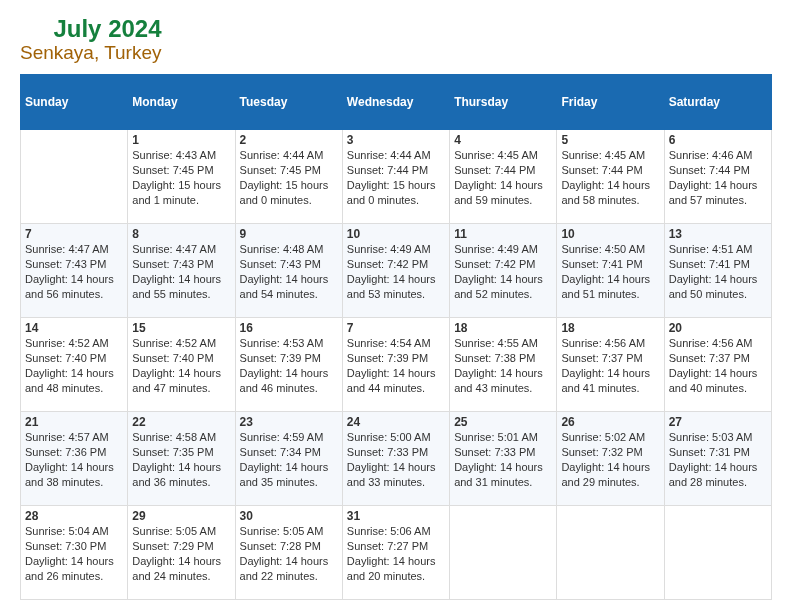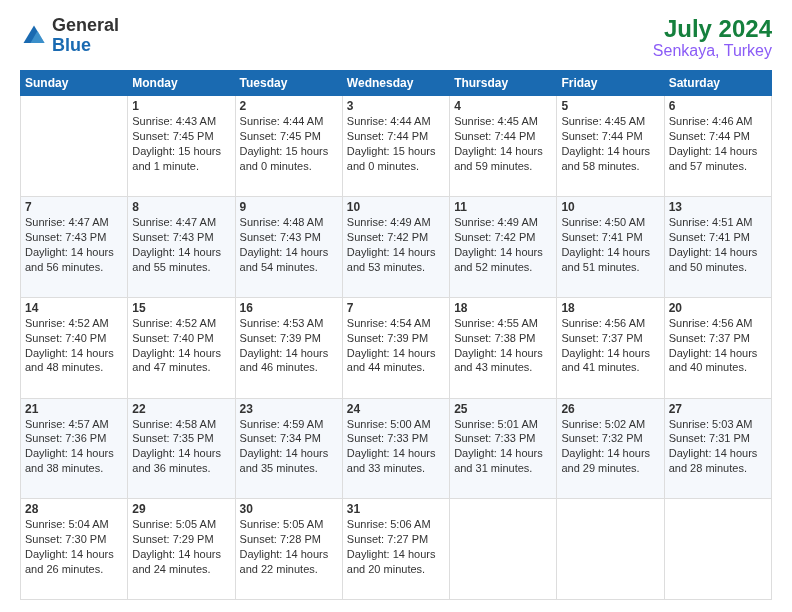--- a/index.html
+++ b/index.html
@@ -50,36 +50,36 @@
     .title-block {
       text-align: right;
     }
     .main-title {
       font-size: 24px;
       font-weight: bold;
       color: #15803d;
       line-height: 1.1;
     }
     .subtitle {
-      font-size: 16px;
-      color: #8b5cf6;
+      font-size: 19px;
+      color: #a16207;
     }
     .calendar {
       flex: 1;
       border: 1px solid #ccc;
       border-collapse: collapse;
       width: 100%;
       table-layout: fixed;
     }
     .calendar th {
       background: #1a6ab1;
       color: #fff;
       font-size: 12px;
       font-weight: bold;
-      padding: 5px 4px;
+      padding: 20px 4px;
       text-align: left;
       border: 1px solid #1a6ab1;
     }
     .calendar td {
       border: 1px solid #ddd;
       vertical-align: top;
       padding: 3px 4px;
       font-size: 10px;
       color: #333;
       height: 82px;
@@ -102,30 +102,20 @@
     }
     .empty-cell {
       background: #fff !important;
     }
   </style>
 </head>
 <body>
 
 <div class="page">
   <div class="header">
-    <div class="logo">
-      <svg class="logo-icon" viewBox="0 0 32 32" xmlns="http://www.w3.org/2000/svg">
-        <polygon points="16,4 28,24 4,24" fill="#1a6ab1"></polygon>
-        <polygon points="20,10 28,24 12,24" fill="#4a9fd4" opacity="0.7"></polygon>
-      </svg>
-      <div class="logo-text">
-        <span class="logo-general">General</span>
-        <span class="logo-blue">Blue</span>
-      </div>
-    </div>
     <div class="title-block">
       <div class="main-title">July 2024</div>
       <div class="subtitle">Senkaya, Turkey</div>
     </div>
   </div>
 
   <table class="calendar">
     <thead>
       <tr>
       <th>Sunday</th>

